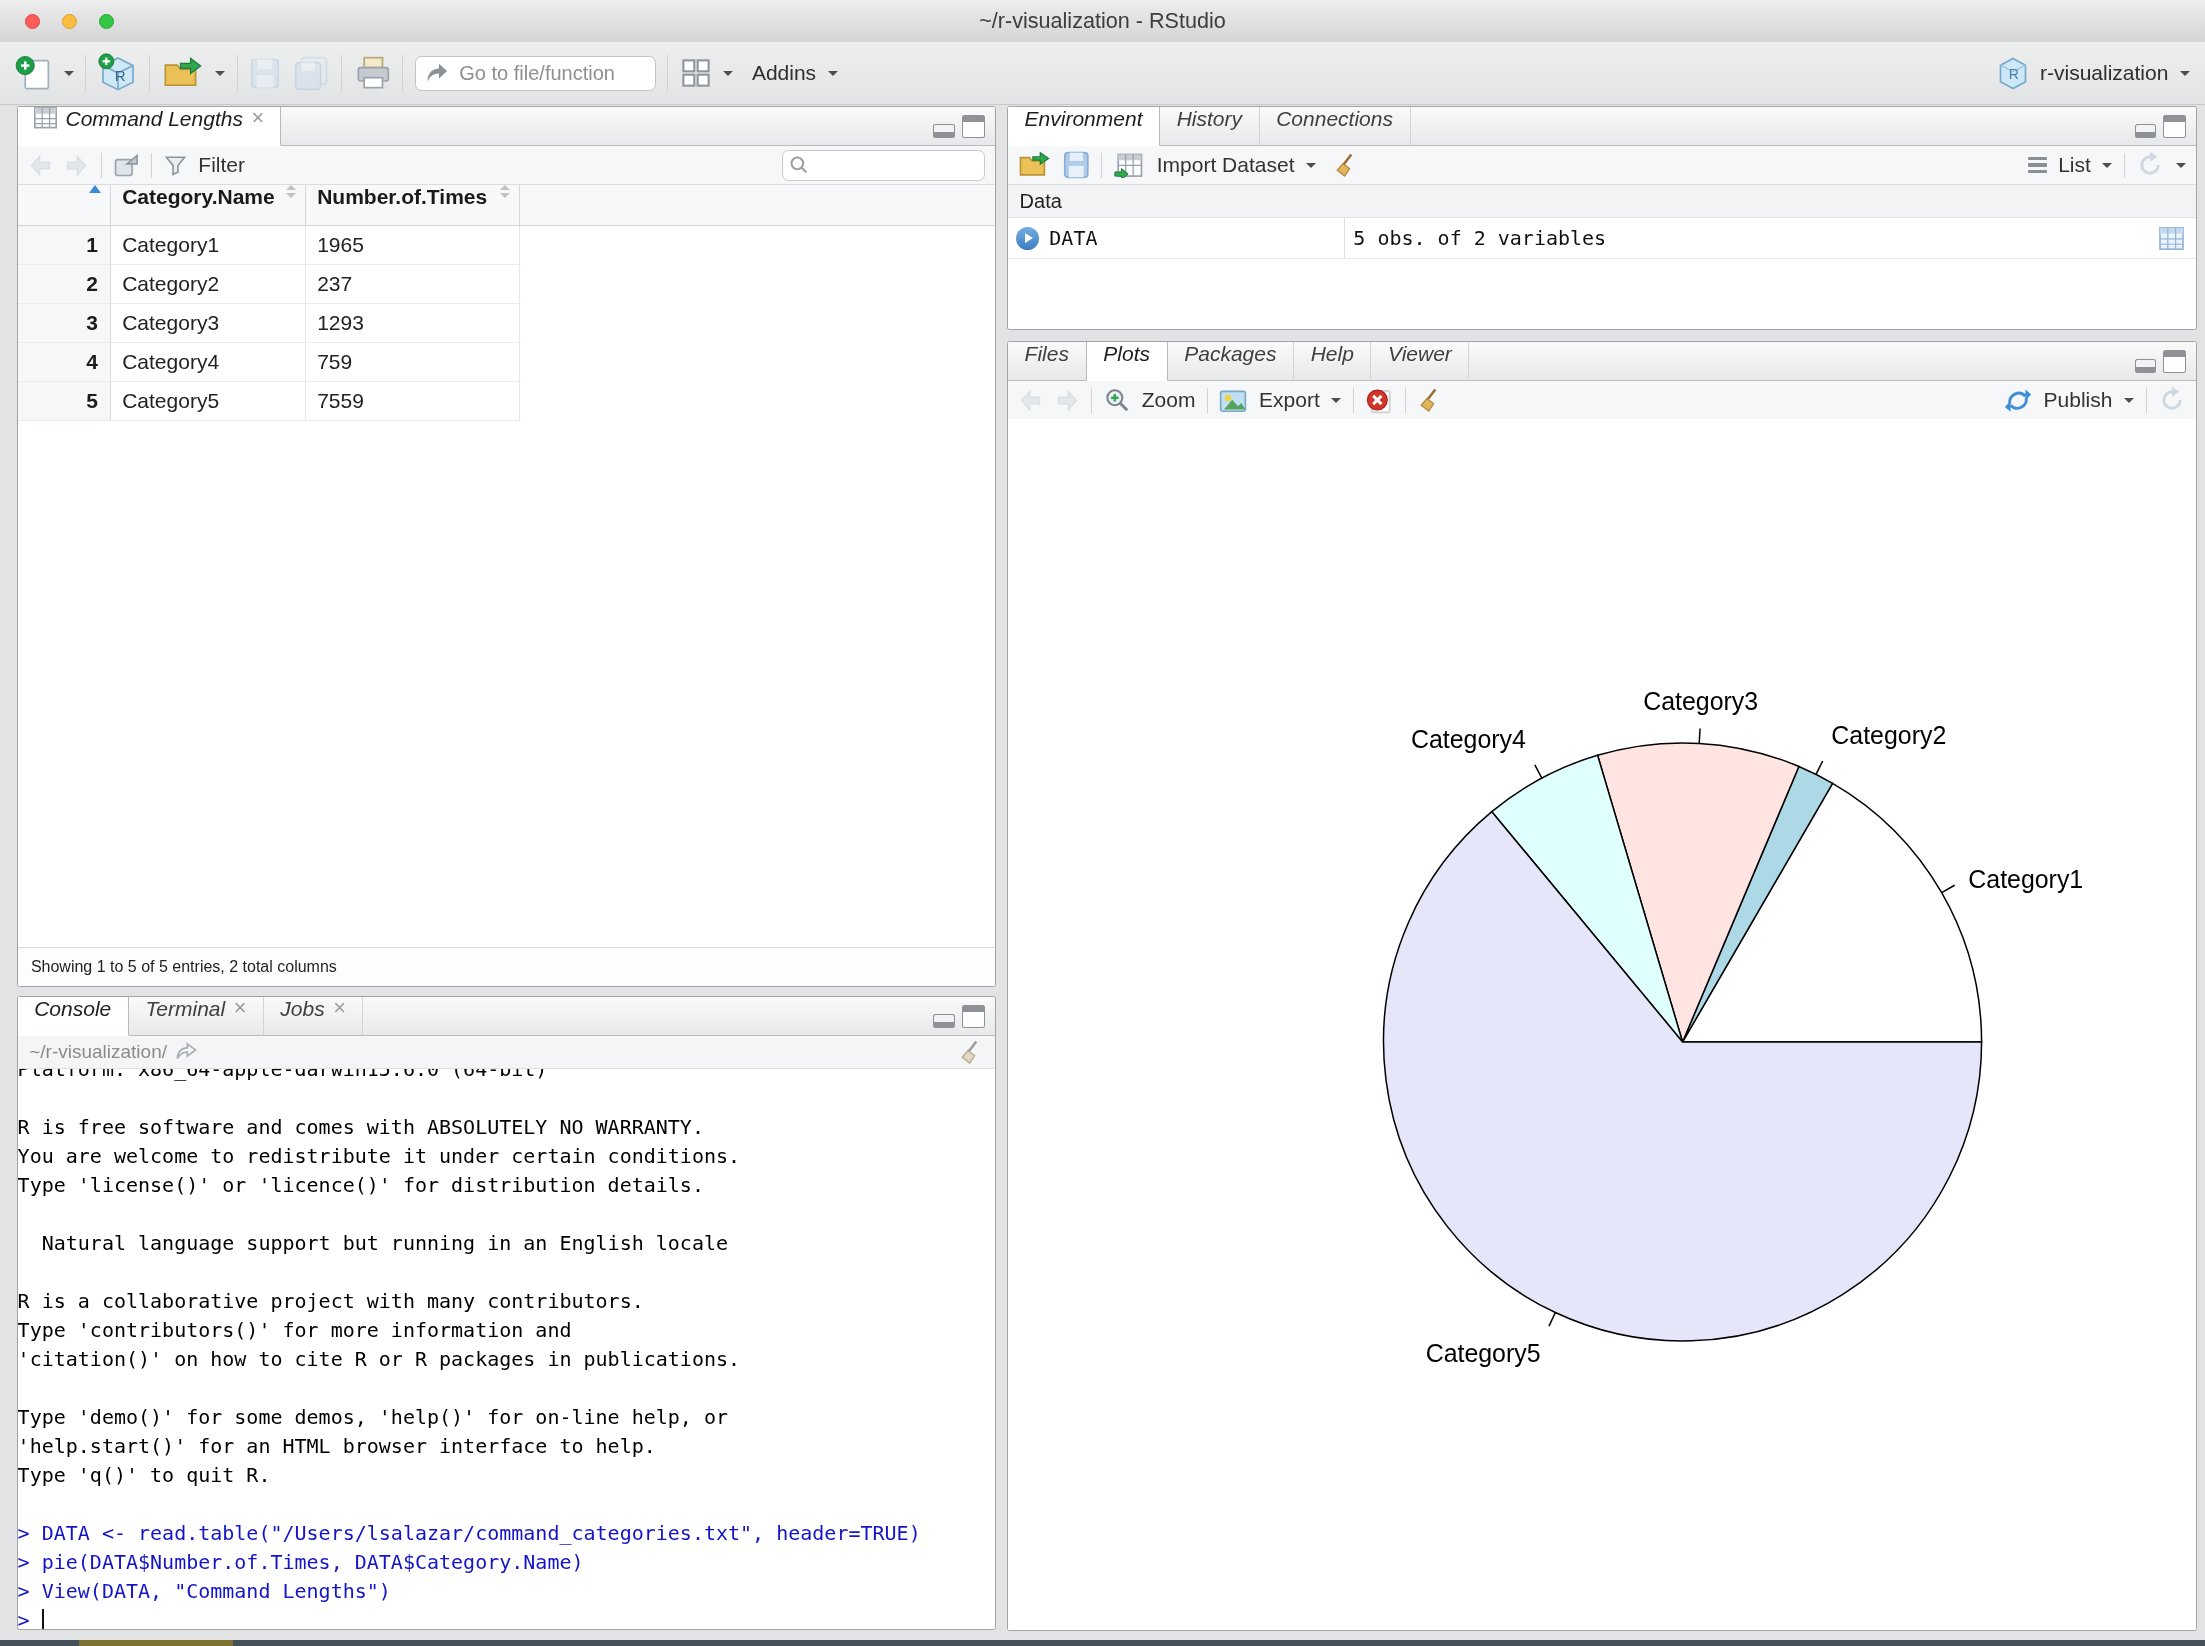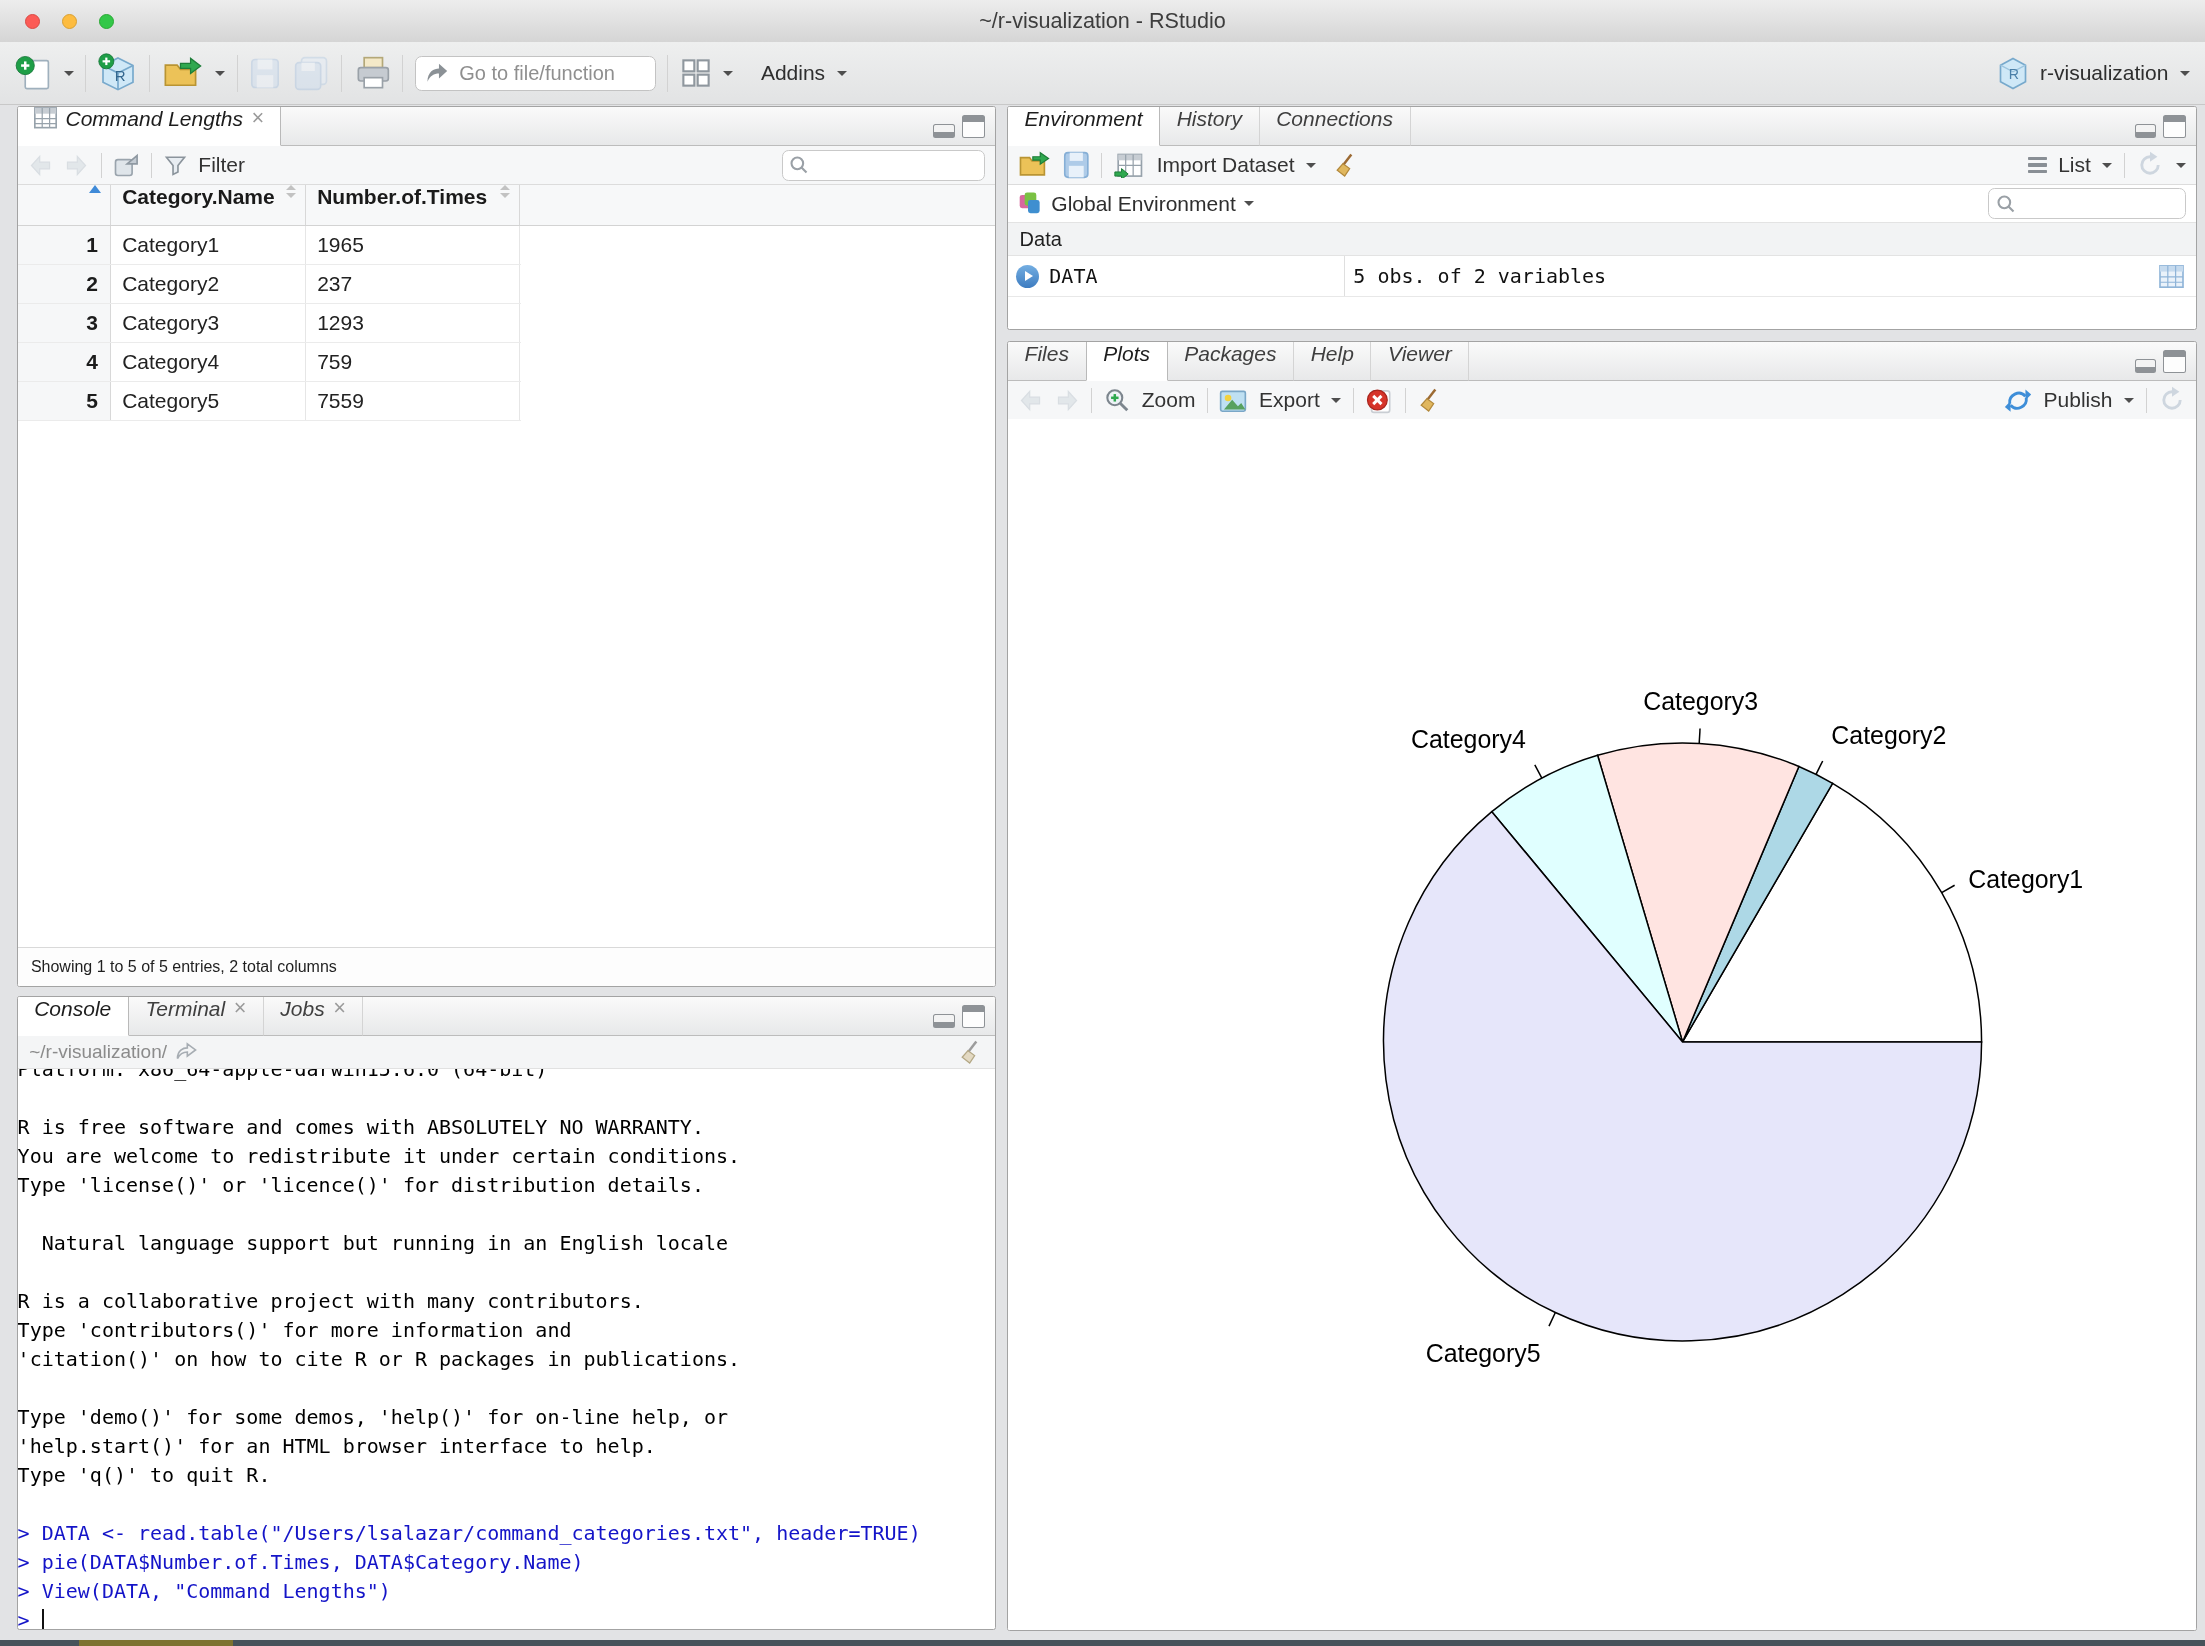--- a/index.html
+++ b/index.html
@@ -185,21 +185,21 @@
   <div class="vsep"></div>
   <span class="icon">
     <svg width="32" height="32" viewBox="0 0 38 38">
         <rect x="4" y="4" width="13" height="13" fill="#fff" stroke="#8f979e" stroke-width="2.5"></rect>
         <rect x="21" y="4" width="13" height="13" fill="#fff" stroke="#8f979e" stroke-width="2.5"></rect>
         <rect x="4" y="21" width="13" height="13" fill="#fff" stroke="#8f979e" stroke-width="2.5"></rect>
         <rect x="21" y="21" width="13" height="13" fill="#fff" stroke="#8f979e" stroke-width="2.5"></rect>
       </svg>
   </span>
   <span class="caret small"></span>
-  <span class="tb-label" style="margin-left:16px">Addins</span>
+  <span class="tb-label" style="margin-left:7px">Addins</span>
   <span class="caret small"></span>
   <div class="spacer"></div>
   <span class="icon">
     <svg width="30" height="35" viewBox="0 0 36 42">
         <polygon points="18,3 33,11 33,31 18,39 3,31 3,11" fill="#cfe8f7" stroke="#77a9cc" stroke-width="2"></polygon>
         <polyline points="3,11 18,19 33,11" fill="none" stroke="#9cc4de" stroke-width="1.5"></polyline>
         <text x="13" y="27" font-size="17" fill="#4a7fa8" font-family="Liberation Sans">R</text>
       </svg>
   </span>
   <span class="tb-label">r-visualization</span>
@@ -418,41 +418,20 @@
     <span class="caret small"></span>
     <div class="vsep" style="height:25px"></div>
     <span class="icon dim">
       <svg width="28" height="28" viewBox="0 0 34 34">
           <path d="M27 17 A10 10 0 1 1 17 7" fill="none" stroke="#9fb0c2" stroke-width="3.5"></path>
           <polygon points="17,1 17,13 26,7" fill="#9fb0c2"></polygon>
         </svg>
     </span>
     <span class="caret small"></span>
   </div>
-  <div class="envbar">
-    <span class="icon">
-      <svg width="25" height="26.6" viewBox="0 0 30 32">
-          <rect x="2" y="6" width="14" height="16" rx="3" fill="#d8679e"></rect>
-          <rect x="8" y="3" width="14" height="16" rx="3" fill="#7ac143"></rect>
-          <rect x="12" y="12" width="14" height="16" rx="3" fill="#3f8fd0"></rect>
-        </svg>
-    </span>
-    <span>Global Environment</span>
-    <span class="caret small"></span>
-    <div class="spacer"></div>
-    <div class="searchbox" style="width:198px">
-      <span class="icon">
-        <svg width="20" height="20" viewBox="0 0 24 24">
-            <circle cx="10" cy="10" r="7" fill="none" stroke="#9aa0a6" stroke-width="2.5"></circle>
-            <line x1="15" y1="15" x2="21" y2="21" stroke="#9aa0a6" stroke-width="2.5"></line>
-          </svg>
-      </span>
-      <input style="">
-    </div>
-  </div>
   <div class="data-section">Data</div>
   <div class="data-row">
     <div class="ncol">
       <span class="expand-btn">
           <span class="tri"></span>
         </span>
       <span>DATA</span>
     </div>
     <div class="vcol">5 obs. of 2 variables</div>
     <span class="icon" style="margin-right:11.6px">

